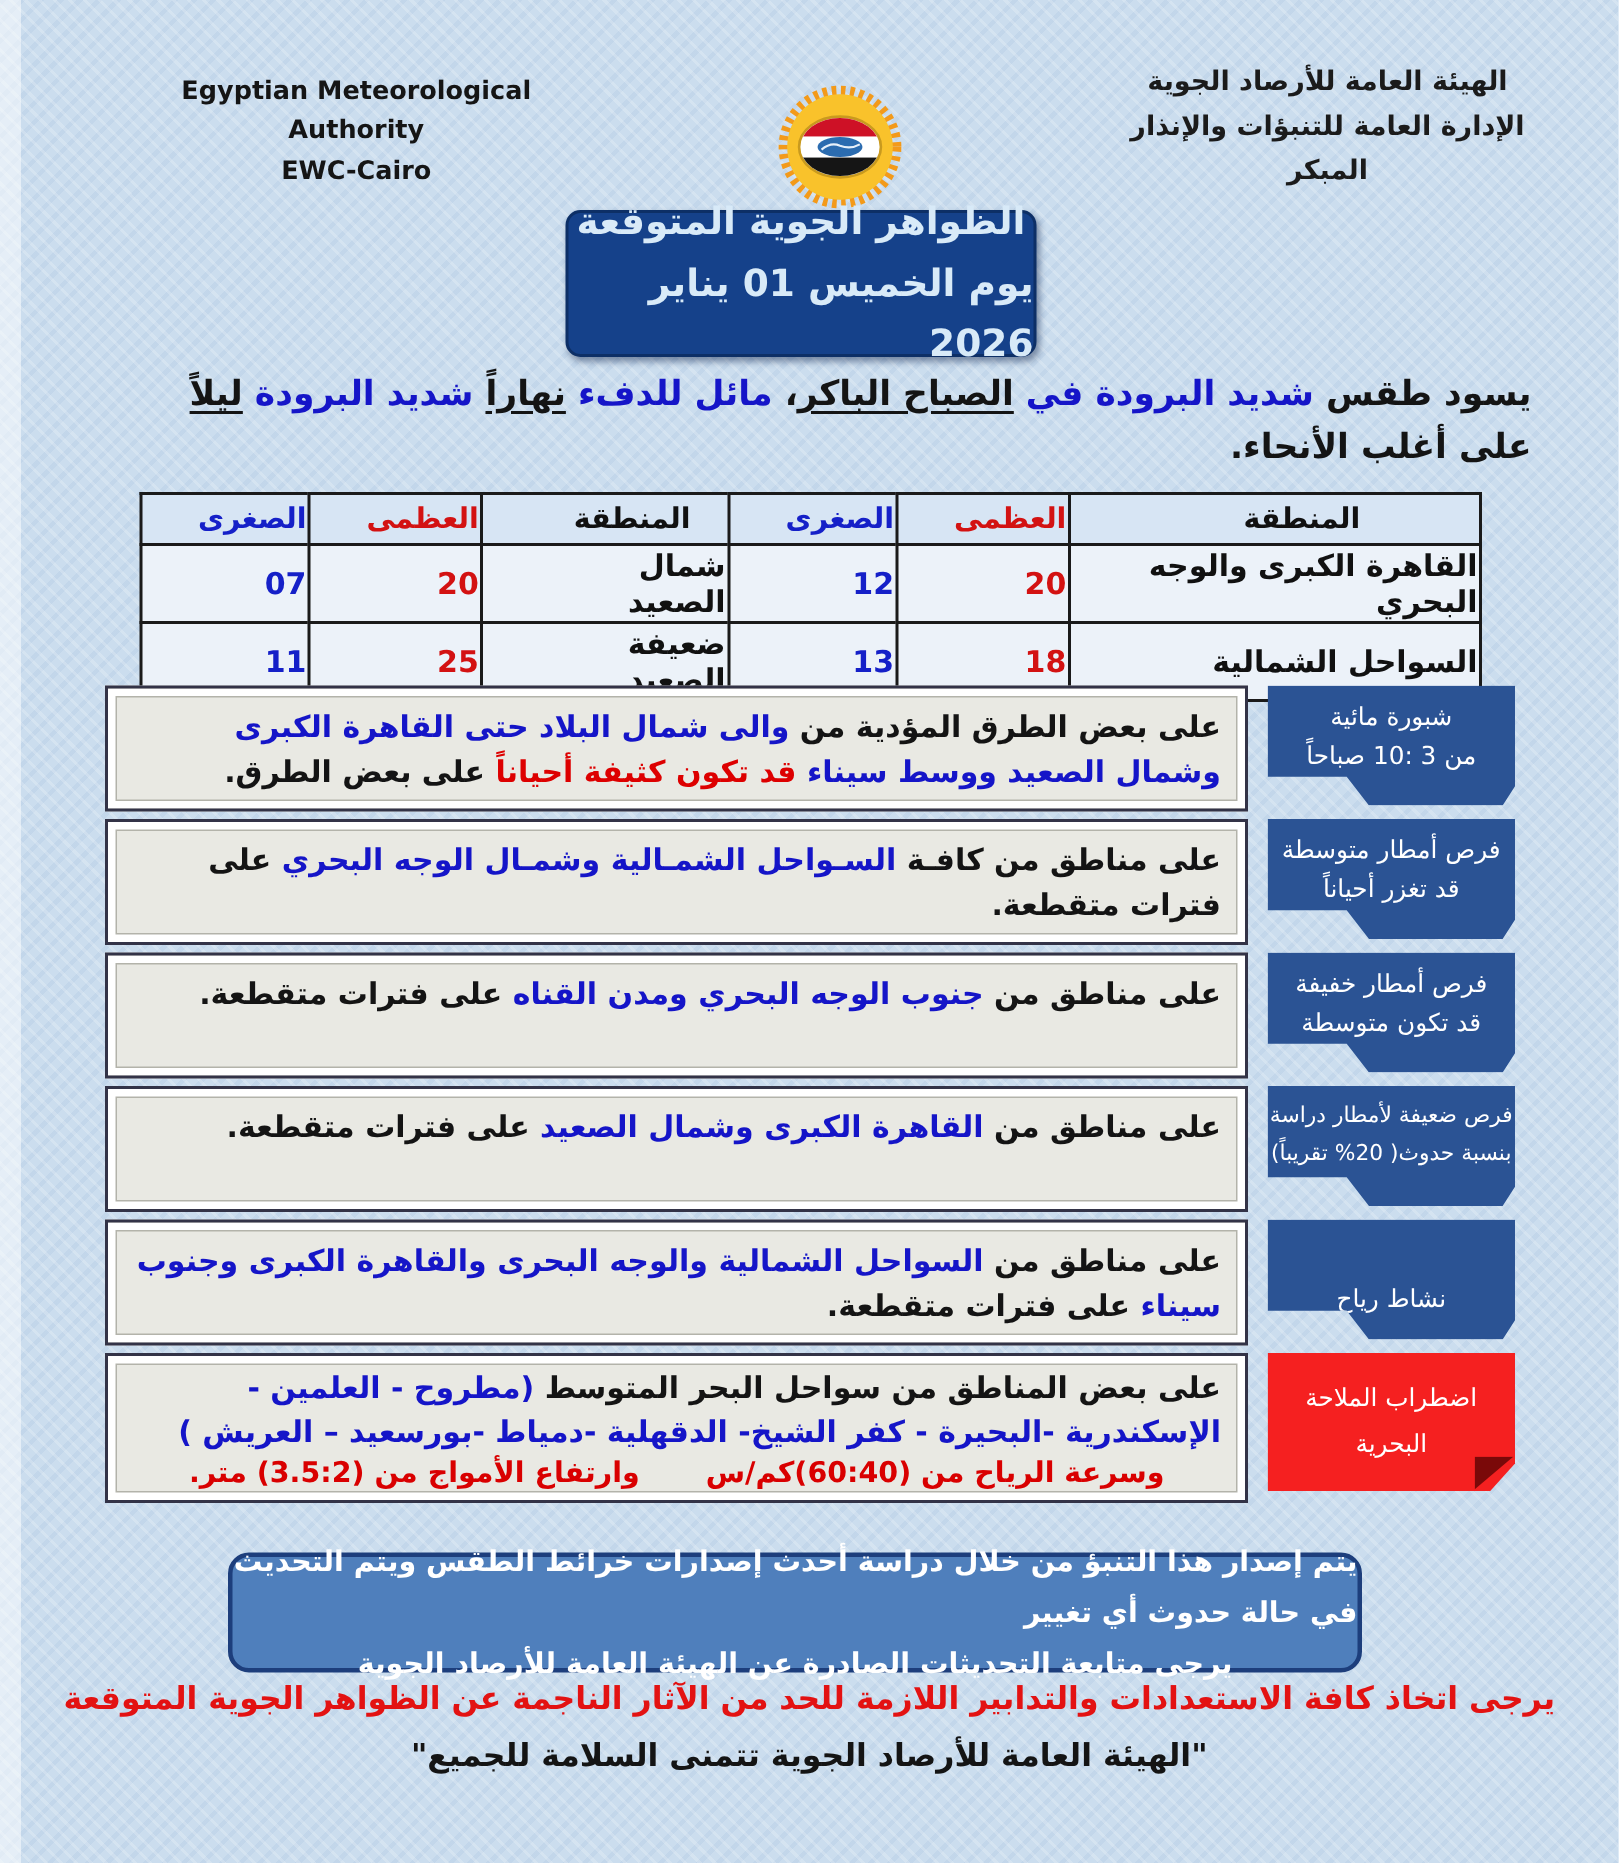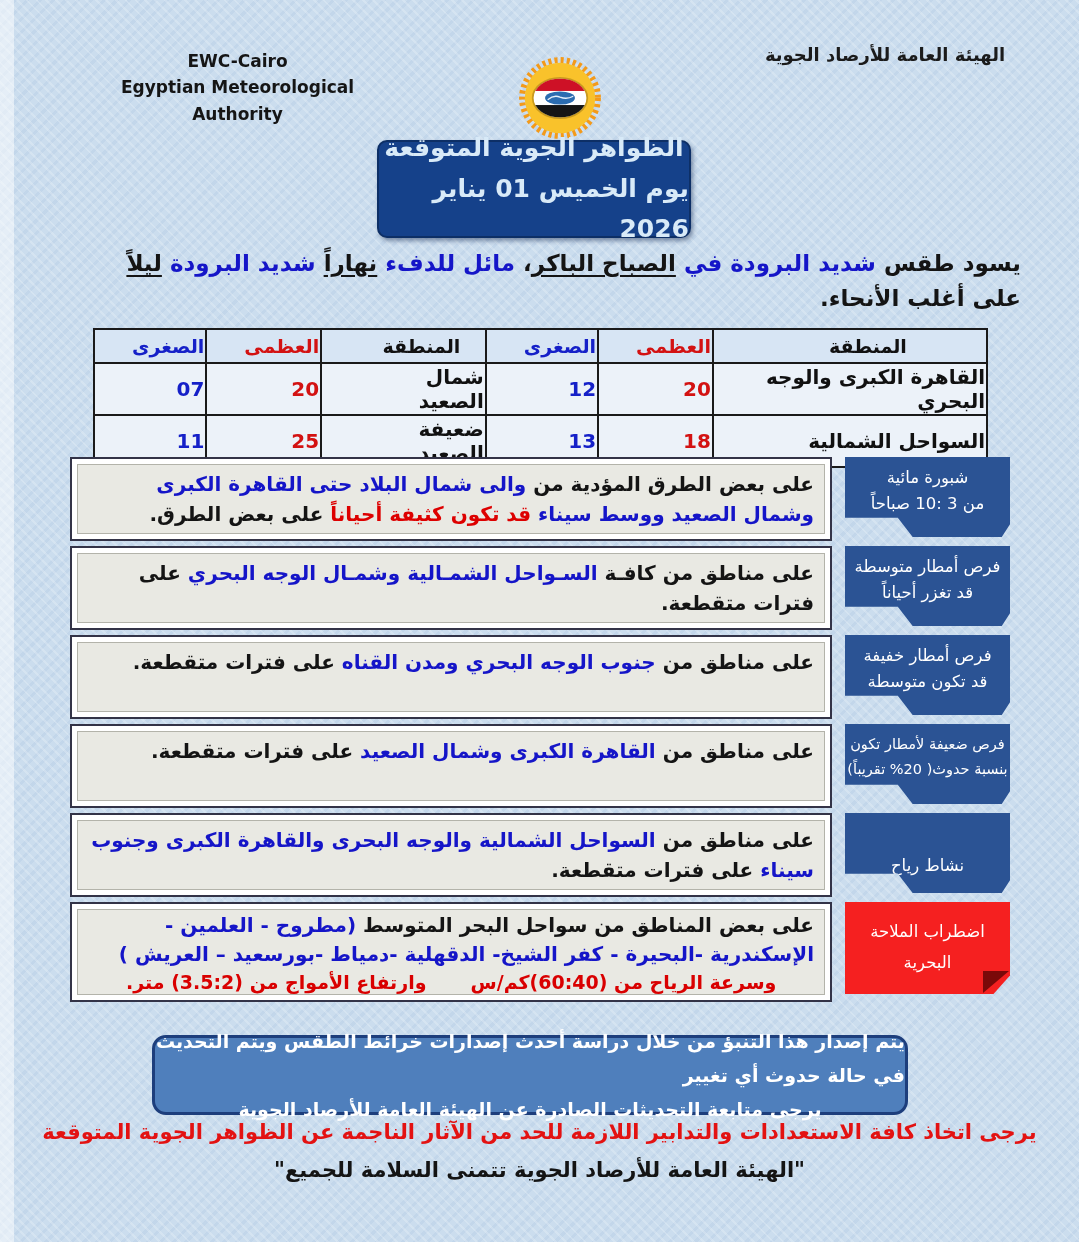--- a/index.html
+++ b/index.html
@@ -77,22 +77,22 @@
   .closing{position:absolute;left:0;top:1158px;width:100%;text-align:center;direction:rtl;
            color:#141414;font-weight:bold;font-size:21px;}
 </style>
 </head>
 <body>
 
 <div class="page">
   <div class="edge-strip"></div>
 
   <div class="org-en">
+    <div>Egyptian Meteorological Authority</div>
     <div>EWC-Cairo</div>
-    <div>Egyptian Meteorological Authority</div>
   </div>
 
   <div class="logo">
     <svg viewBox="0 0 100 100" width="88" height="88" aria-hidden="true">
       <circle cx="50" cy="50" r="43" fill="none" stroke="#F39A1A" stroke-width="7" stroke-dasharray="3.5 3.5"></circle>
       <circle cx="50" cy="50" r="40" fill="#F9C22B"></circle>
       <ellipse cx="50" cy="50" rx="31" ry="23" fill="#FFFFFF" stroke="#C99A1E" stroke-width="2"></ellipse>
       <clipPath id="flagClip">
           <ellipse cx="50" cy="50" rx="30" ry="22"></ellipse>
         </clipPath>
@@ -100,20 +100,21 @@
         <rect x="18" y="27" width="64" height="15" fill="#CE1126"></rect>
         <rect x="18" y="58" width="64" height="15" fill="#151515"></rect>
         <ellipse cx="50" cy="50" rx="17" ry="7.5" fill="#2B6CB0"></ellipse>
         <path d="M36 52 q7 -6 14 -3 q8 3 15 -1" fill="none" stroke="#E6F0FA" stroke-width="1.6"></path>
       </g>
     </svg>
   </div>
 
   <div class="org-ar">
     <div>الهيئة العامة للأرصاد الجوية</div>
+    <div>الإدارة العامة للتنبؤات والإنذار المبكر</div>
   </div>
 
   <div class="title-box">
     <div>الظواهر الجوية المتوقعة</div>
     <div>يوم الخميس  01 يناير 2026</div>
   </div>
 
   <p class="intro"><span class="seg-black">يسود  طقس </span><span class="seg-blue">شديد البرودة</span><span class="seg-black"> </span><span class="seg-blue">في</span><span class="seg-black"> </span><span class="seg-u">الصباح الباكر</span><span class="seg-black">، </span><span class="seg-blue">مائل للدفء </span><span class="seg-u">نهاراً</span><span class="seg-black"> </span><span class="seg-blue">شديد البرودة</span><span class="seg-black"> </span><span class="seg-u">ليلاً</span><span class="seg-block">على أغلب الأنحاء.</span></p>
 
   <table class="temps" dir="rtl">
@@ -180,21 +181,21 @@
         <div>فرص أمطار خفيفة</div>
         <div>قد تكون متوسطة</div>
       </div>
       <div class="cbox">
         <p><span class="seg-black">على مناطق من </span><span class="seg-blue">جنوب الوجه البحري ومدن القناه </span><span class="seg-black">على فترات متقطعة.</span></p>
       </div>
     </div>
 
     <div class="sec-row">
       <div class="tab small">
-        <div>فرص ضعيفة لأمطار تكون</div>
+        <div>فرص ضعيفة لأمطار دراسة</div>
         <div>بنسبة حدوث( 20% تقريباً)</div>
       </div>
       <div class="cbox">
         <p><span class="seg-black">على مناطق من </span><span class="seg-blue">القاهرة الكبرى وشمال الصعيد </span><span class="seg-black">على فترات متقطعة.</span></p>
       </div>
     </div>
 
     <div class="sec-row">
       <div class="tab mid">
         <div>نشاط رياح</div>

